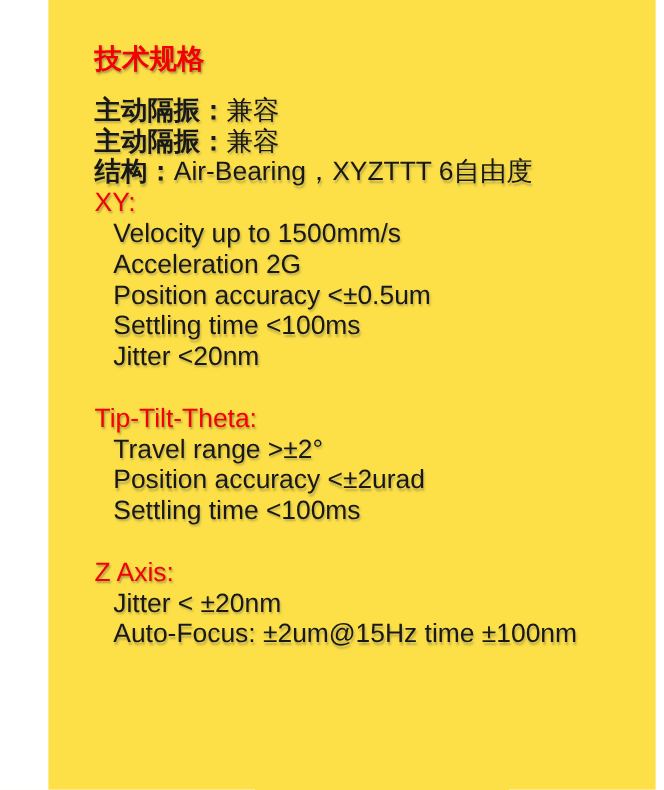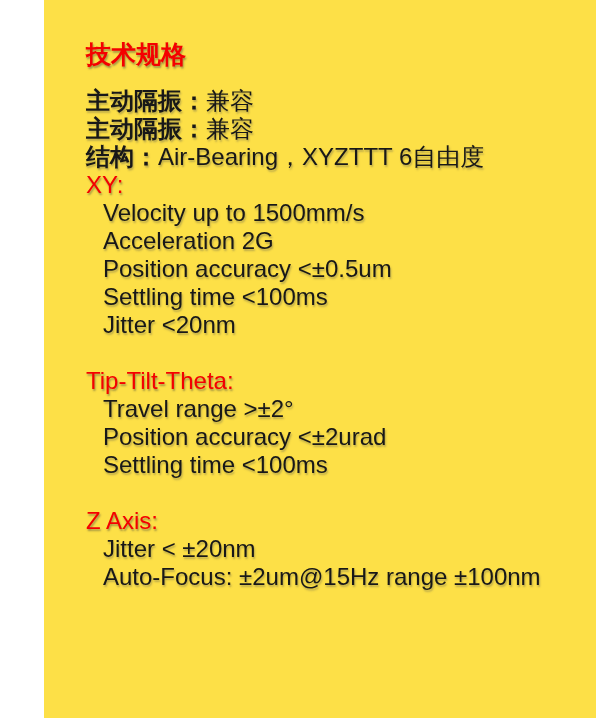--- a/index.html
+++ b/index.html
@@ -86,16 +86,16 @@
     <div class="line spec">Travel range &gt;±2°</div>
     <div class="line spec">Position accuracy &lt;±2urad</div>
     <div class="line spec">Settling time &lt;100ms</div>
   </div>
 
   <div class="section-gap"></div>
 
   <div>
     <div class="line heading">Z Axis:</div>
     <div class="line spec">Jitter &lt; ±20nm</div>
-    <div class="line spec">Auto-Focus: ±2um@15Hz range ±100nm</div>
+    <div class="line spec">Auto-Focus: ±2um@15Hz time ±100nm</div>
   </div>
 
 </div>
 
 </body></html>

